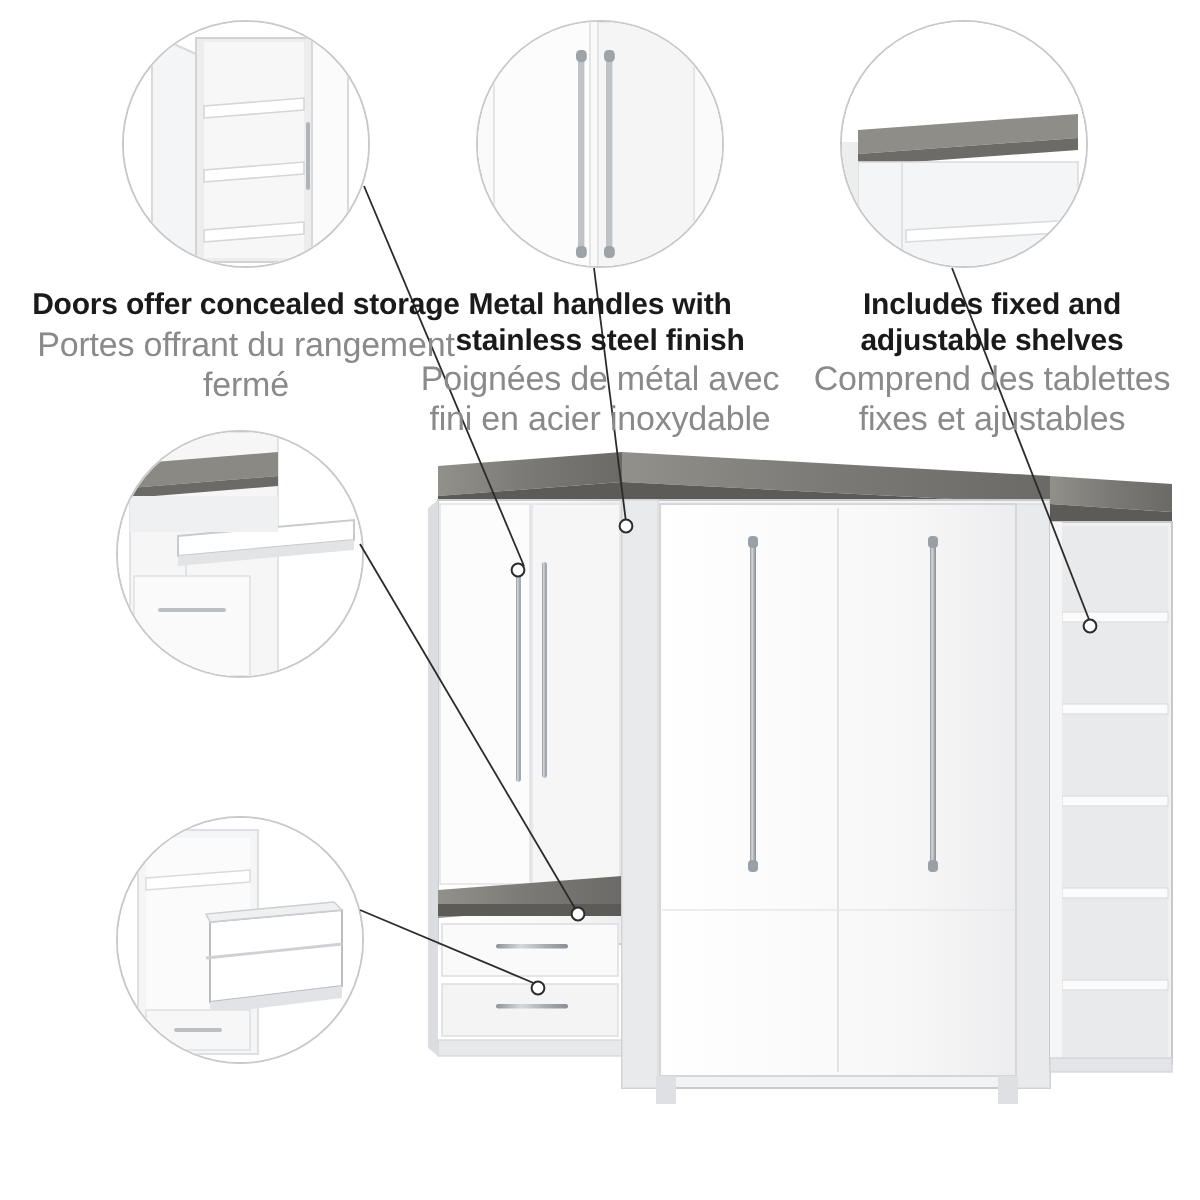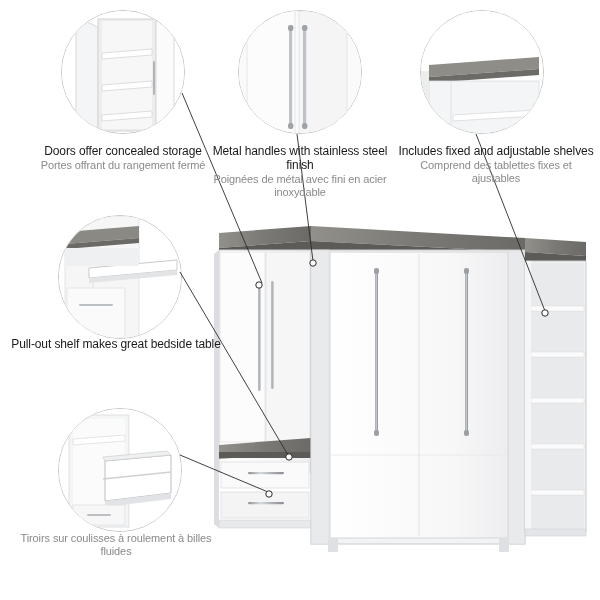--- a/index.html
+++ b/index.html
@@ -14,27 +14,27 @@
     background: #ffffff;
     font-family: "Liberation Sans", sans-serif;
     overflow: hidden;
   }
   .callout-label {
     position: absolute;
     text-align: center;
     line-height: 1.18;
   }
   .callout-title {
-    font-size: 12px;
-    font-weight: normal;
+    font-size: 15px;
+    font-weight: bold;
     color: #1a1a1a;
     letter-spacing: -0.1px;
   }
   .callout-sub {
-    font-size: 11px;
+    font-size: 17px;
     font-weight: normal;
     color: #8a8a8a;
     letter-spacing: -0.1px;
     margin-top: 1px;
   }
   .circle {
     position: absolute;
     border-radius: 50%;
     overflow: hidden;
     border: 1px solid #c9c9c9;
@@ -283,20 +283,18 @@
     <div class="callout-title">Includes fixed and adjustable shelves</div>
     <div class="callout-sub">Comprend des tablettes fixes et ajustables</div>
   </div>
 
   <div class="callout-label" style="left:210px; top:144px; width:180px;">
     <div class="callout-title">Metal handles with stainless steel finish</div>
     <div class="callout-sub">Poignées de métal avec fini en acier inoxydable</div>
   </div>
 
   <div class="callout-label" style="left:8px; top:337px; width:216px;">
-    <div class="callout-title">Pull-out shelf makes great bedside table</div>
   </div>
 
   <div class="callout-label" style="left:8px; top:531px; width:216px;">
-    <div class="callout-sub">Tiroirs sur coulisses à roulement à billes fluides</div>
   </div>
 
 </div>
 
 </body></html>

